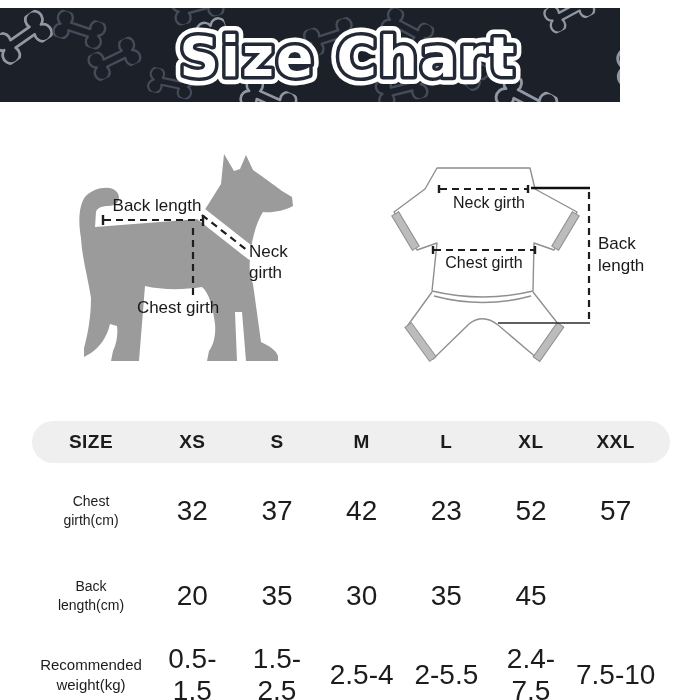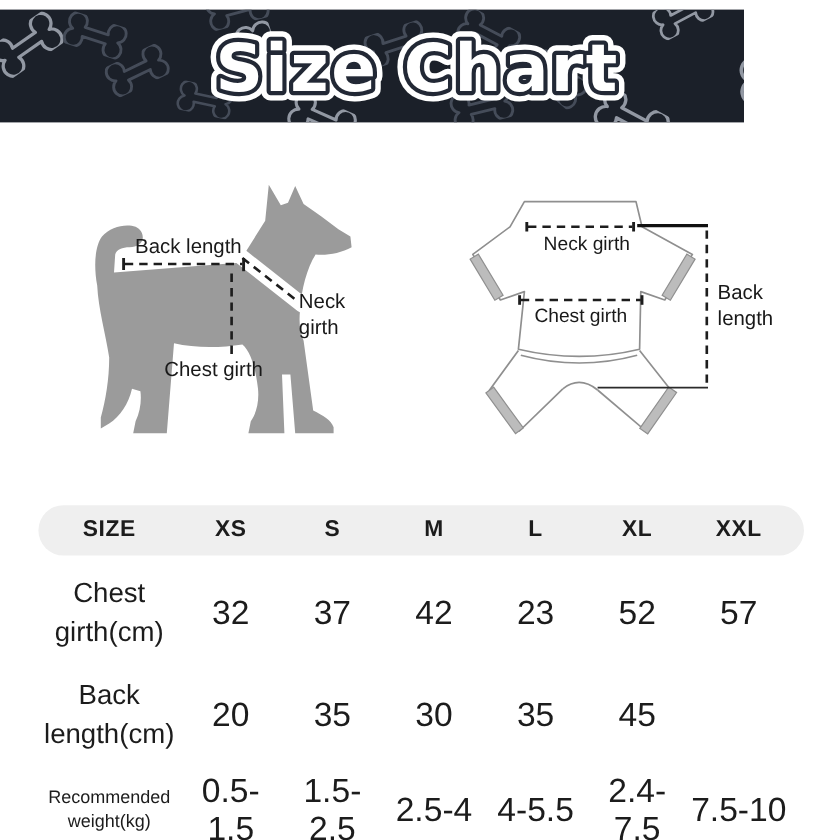--- a/index.html
+++ b/index.html
@@ -45,21 +45,21 @@
   .lbl{font-size:16px;fill:#191919;}
   .lbl-big{font-size:17px;fill:#191919;}
 
   
   .size-table{position:absolute;left:32px;top:421px;width:638px;
     display:grid;grid-template-rows:42px 96px 74px 84px;}
   .trow{display:grid;grid-template-columns:118px repeat(6,1fr);
     padding-right:12px;align-items:center;text-align:center;}
   .trow.pill{background:var(--pill);border-radius:21px;font-weight:bold;}
   .hcell{font-size:19px;letter-spacing:0.5px;color:#1c1c1c;}
-  .rlabel{font-size:23px;line-height:1.38;color:#1c1c1c;}
+  .rlabel{font-size:14px;line-height:1.38;color:#1c1c1c;}
   .rlabel.small{font-size:15px;line-height:1.35;}
   .vcell{font-size:28px;color:#1c1c1c;}
 </style>
 </head>
 <body>
 
 <div class="stage">
 
   <div class="banner">
     <svg width="700" height="94" viewBox="0 0 700 94">
@@ -243,19 +243,19 @@
     </div>
 
     <div class="trow">
       <div class="rlabel small">
         <div>Recommended</div>
         <div>weight(kg)</div>
       </div>
       <div class="vcell">0.5-1.5</div>
       <div class="vcell">1.5-2.5</div>
       <div class="vcell">2.5-4</div>
-      <div class="vcell">4-5.5</div>
+      <div class="vcell">2-5.5</div>
       <div class="vcell">2.4-7.5</div>
       <div class="vcell">7.5-10</div>
     </div>
 
   </div>
 </div>
 
 </body></html>

